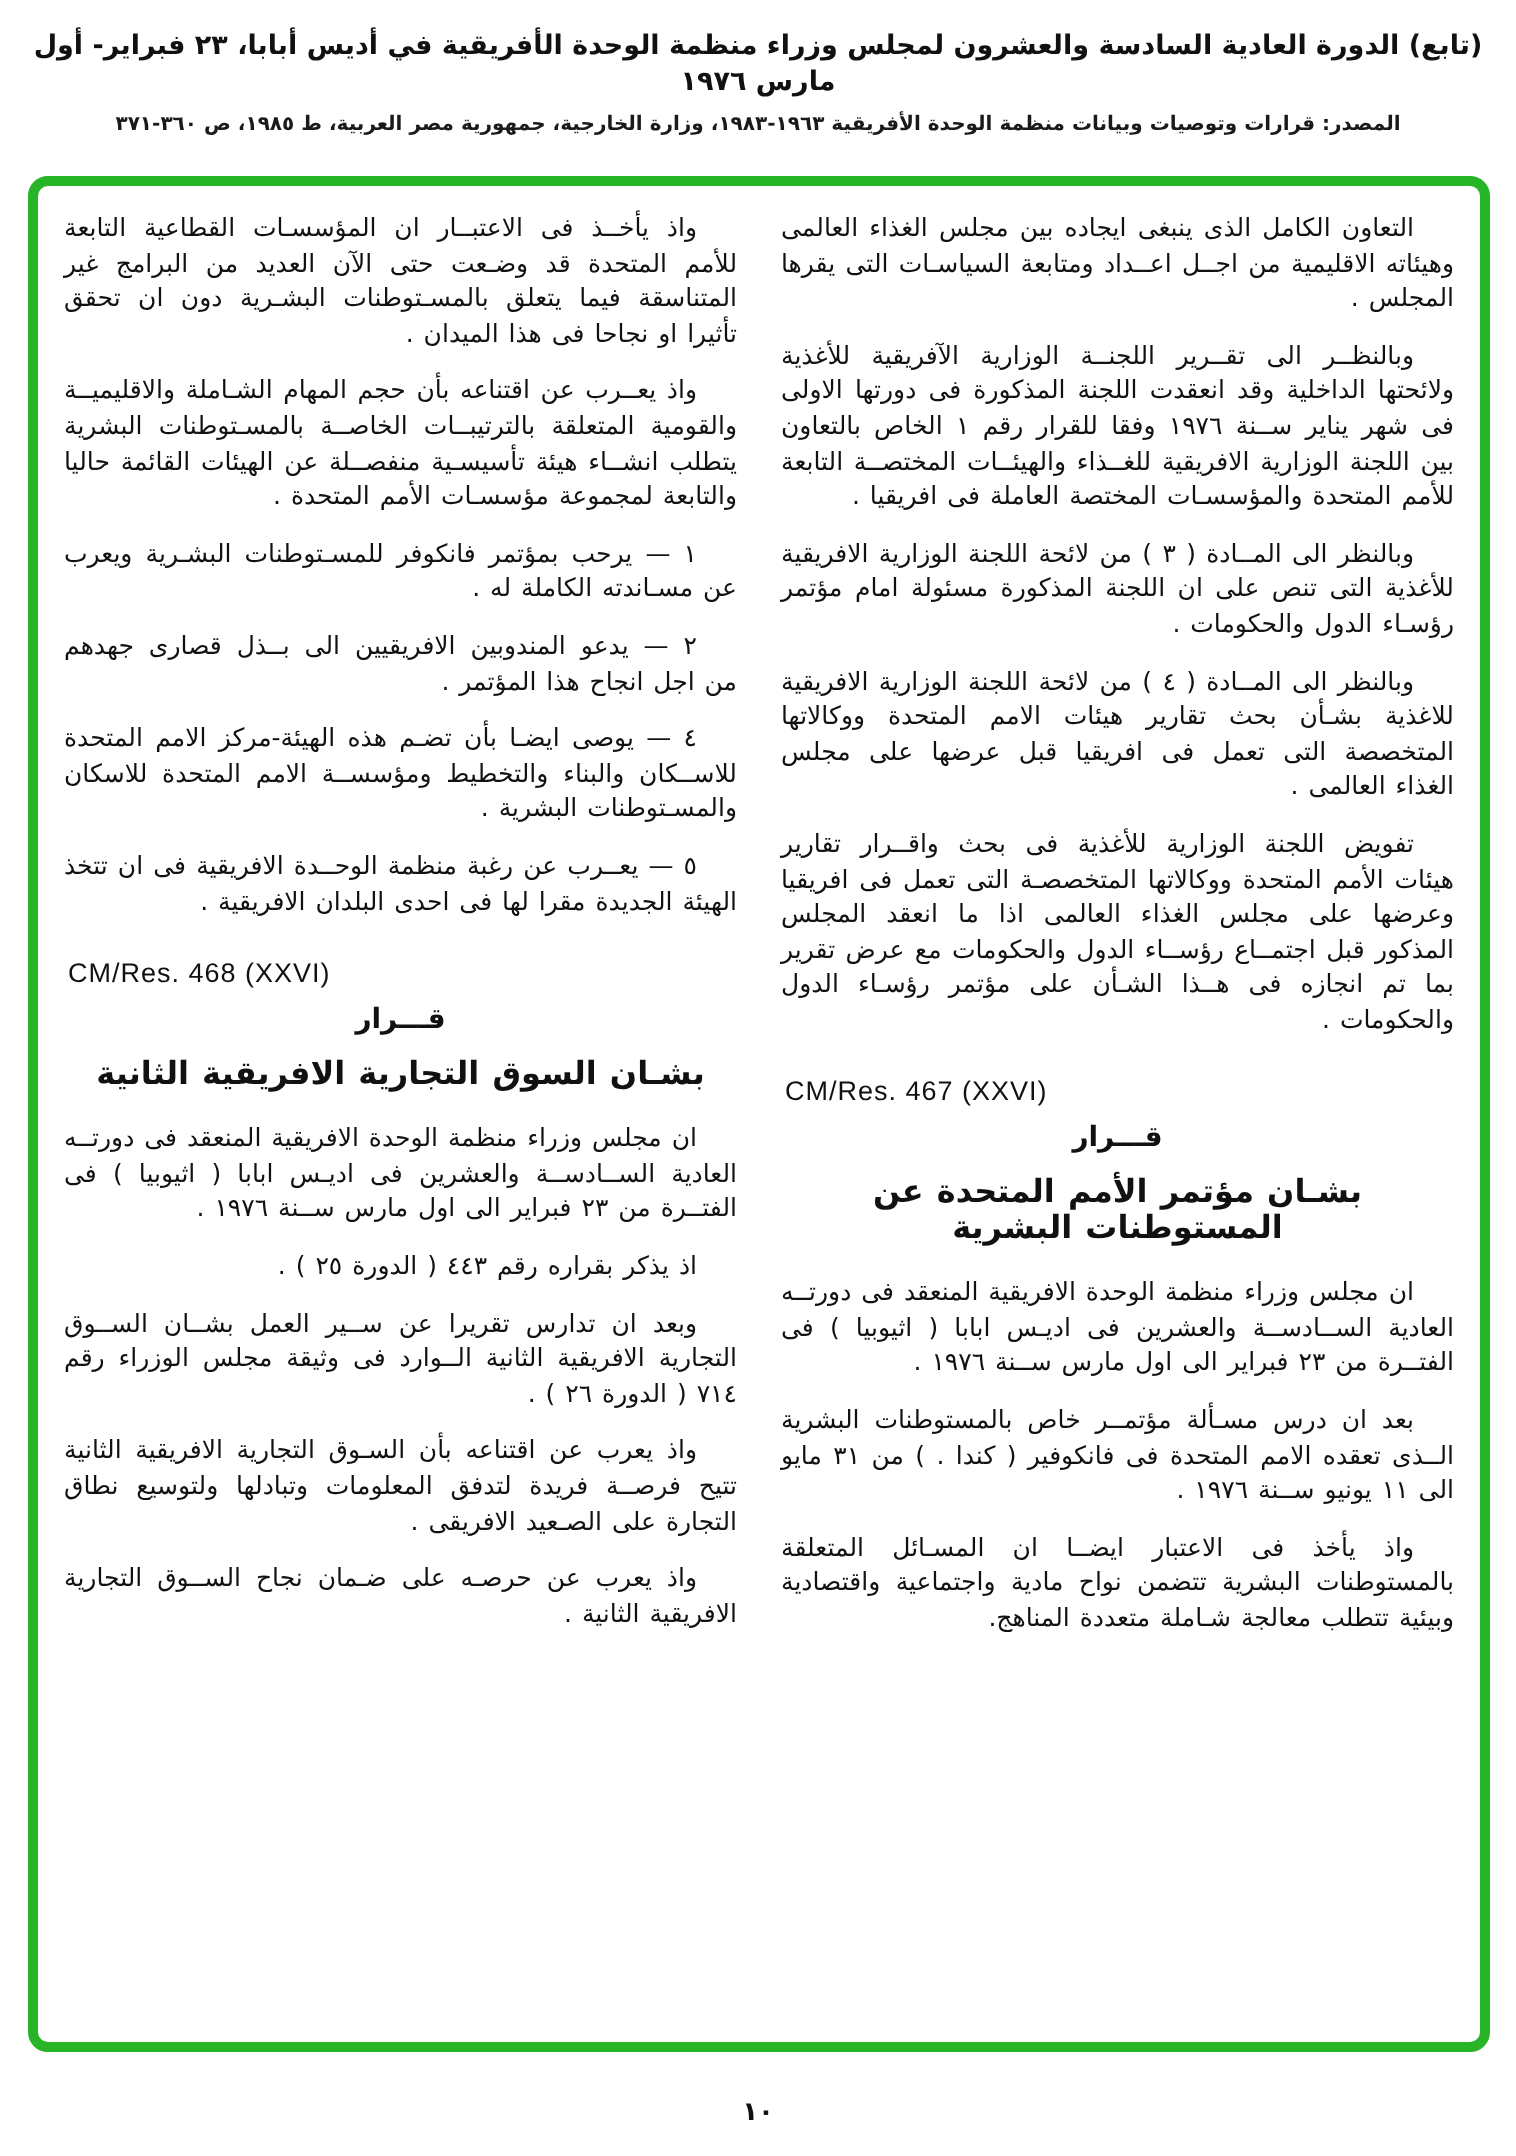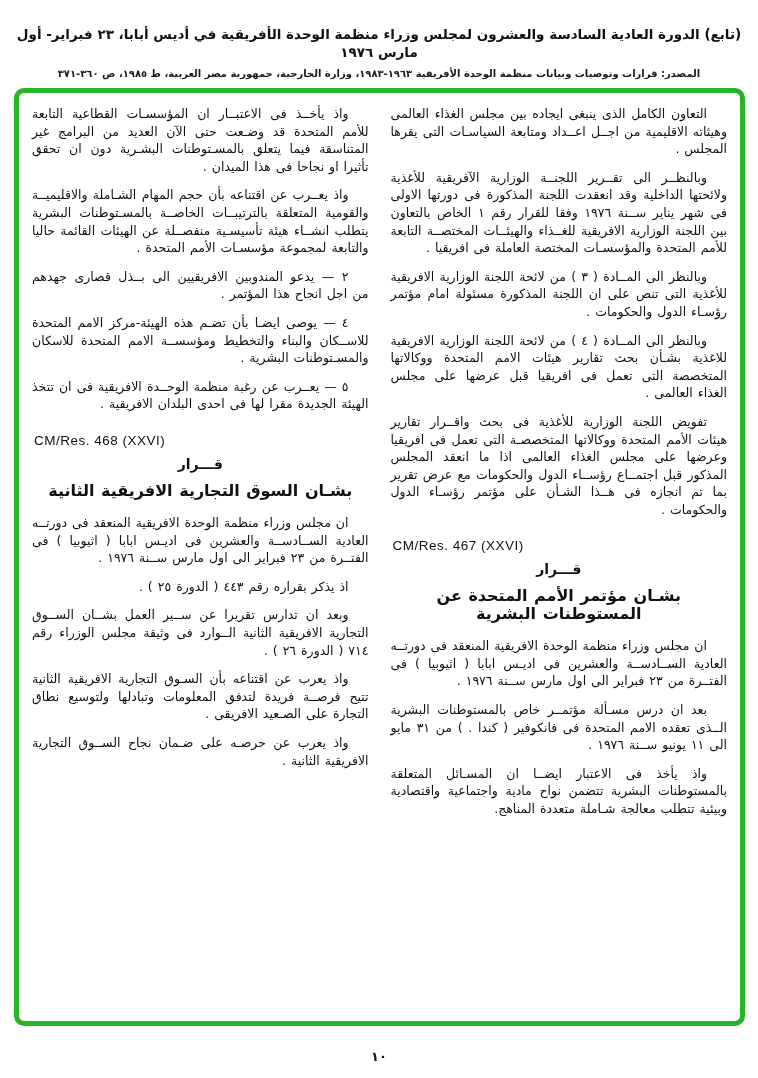--- a/index.html
+++ b/index.html
@@ -1,21 +1,21 @@
 <!DOCTYPE html>
 <html lang="ar"><head>
 <meta charset="utf-8">
 <style>
   html,body{margin:0;padding:0;}
   body{
     width:758px;height:1078px;position:relative;background:#ffffff;
     font-family:"DejaVu Sans",sans-serif;color:#111;
     overflow:hidden;
   }
-  .scan-header{direction:rtl;text-align:center;padding-top:25px;}
+  .scan-header{direction:rtl;text-align:center;padding-top:14px;}
   .scan-header .h1{font-weight:bold;font-size:13.5px;line-height:18px;letter-spacing:.2px;}
   .scan-header .h2{font-weight:bold;font-size:10px;line-height:14px;margin-top:6px;color:#1a1a1a;}
   .green-box{
     position:absolute;left:14px;top:88px;width:731px;height:938px;
     border:5px solid #27b427;border-radius:10px;box-sizing:border-box;
     padding:12px 13px 8px 13px;overflow:hidden;background:#fff;
   }
   .columns{display:flex;gap:22px;direction:rtl;height:100%;}
   .col{flex:1;direction:rtl;min-width:0;}
   .para{
@@ -55,20 +55,21 @@
       <p class="para res-title">قـــرار</p>
       <p class="para res-sub">بشـان مؤتمر الأمم المتحدة عن المستوطنات البشرية</p>
       <p class="para">ان مجلس وزراء منظمة الوحدة الافريقية المنعقد فى دورتــه العادية الســادســة والعشرين فى اديـس ابابا ( اثيوبيا ) فى الفتــرة من ٢٣ فبراير الى اول مارس ســنة ١٩٧٦ .</p>
       <p class="para">بعد ان درس مسـألة مؤتمــر خاص بالمستوطنات البشرية الــذى تعقده الامم المتحدة فى فانكوفير ( كندا . ) من ٣١ مايو الى ١١ يونيو ســنة ١٩٧٦ .</p>
       <p class="para">واذ يأخذ فى الاعتبار ايضــا ان المسـائل المتعلقة بالمستوطنات البشرية تتضمن نواح مادية واجتماعية واقتصادية وبيئية تتطلب معالجة شـاملة متعددة المناهج.</p>
     </div>
 
     <div class="col">
       <p class="para">واذ يأخــذ فى الاعتبــار ان المؤسسـات القطاعية التابعة للأمم المتحدة قد وضـعت حتى الآن العديد من البرامج غير المتناسقة فيما يتعلق بالمسـتوطنات البشـرية دون ان تحقق تأثيرا او نجاحا فى هذا الميدان .</p>
       <p class="para">واذ يعــرب عن اقتناعه بأن حجم المهام الشـاملة والاقليميــة والقومية المتعلقة بالترتيبــات الخاصــة بالمسـتوطنات البشرية يتطلب انشــاء هيئة تأسيسـية منفصــلة عن الهيئات القائمة حاليا والتابعة لمجموعة مؤسسـات الأمم المتحدة .</p>
+      <p class="para">١ — يرحب بمؤتمر فانكوفر للمسـتوطنات البشـرية ويعرب عن مسـاندته الكاملة له .</p>
       <p class="para">٢ — يدعو المندوبين الافريقيين الى بــذل قصارى جهدهم من اجل انجاح هذا المؤتمر .</p>
       <p class="para">٤ — يوصى ايضـا بأن تضـم هذه الهيئة-مركز الامم المتحدة للاســكان والبناء والتخطيط ومؤسســة الامم المتحدة للاسكان والمسـتوطنات البشرية .</p>
       <p class="para">٥ — يعــرب عن رغبة منظمة الوحــدة الافريقية فى ان تتخذ الهيئة الجديدة مقرا لها فى احدى البلدان الافريقية .</p>
       <div class="cmres">CM/Res. 468 (XXVI)</div>
       <p class="para res-title">قـــرار</p>
       <p class="para res-sub">بشـان السوق التجارية الافريقية الثانية</p>
       <p class="para">ان مجلس وزراء منظمة الوحدة الافريقية المنعقد فى دورتــه العادية الســادســة والعشرين فى اديـس ابابا ( اثيوبيا ) فى الفتــرة من ٢٣ فبراير الى اول مارس ســنة ١٩٧٦ .</p>
       <p class="para">اذ يذكر بقراره رقم ٤٤٣ ( الدورة ٢٥ ) .</p>
       <p class="para">وبعد ان تدارس تقريرا عن ســير العمل بشــان الســوق التجارية الافريقية الثانية الــوارد فى وثيقة مجلس الوزراء رقم ٧١٤ ( الدورة ٢٦ ) .</p>
       <p class="para">واذ يعرب عن اقتناعه بأن السـوق التجارية الافريقية الثانية تتيح فرصــة فريدة لتدفق المعلومات وتبادلها ولتوسيع نطاق التجارة على الصـعيد الافريقى .</p>

